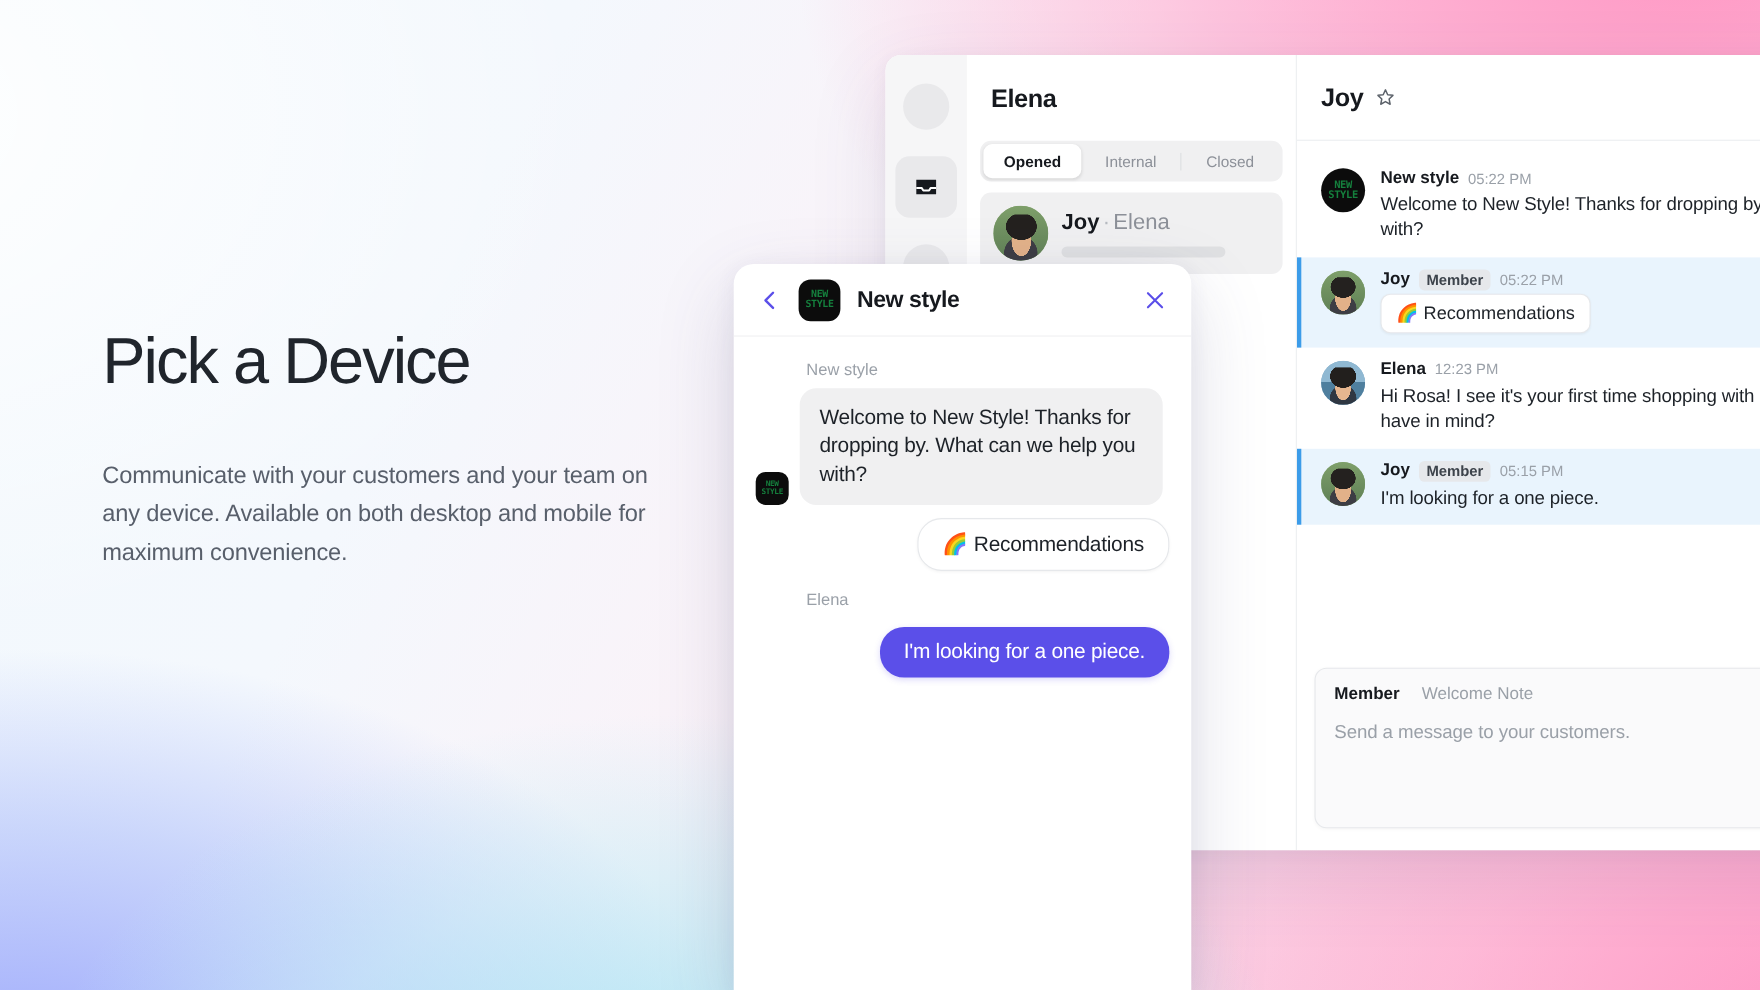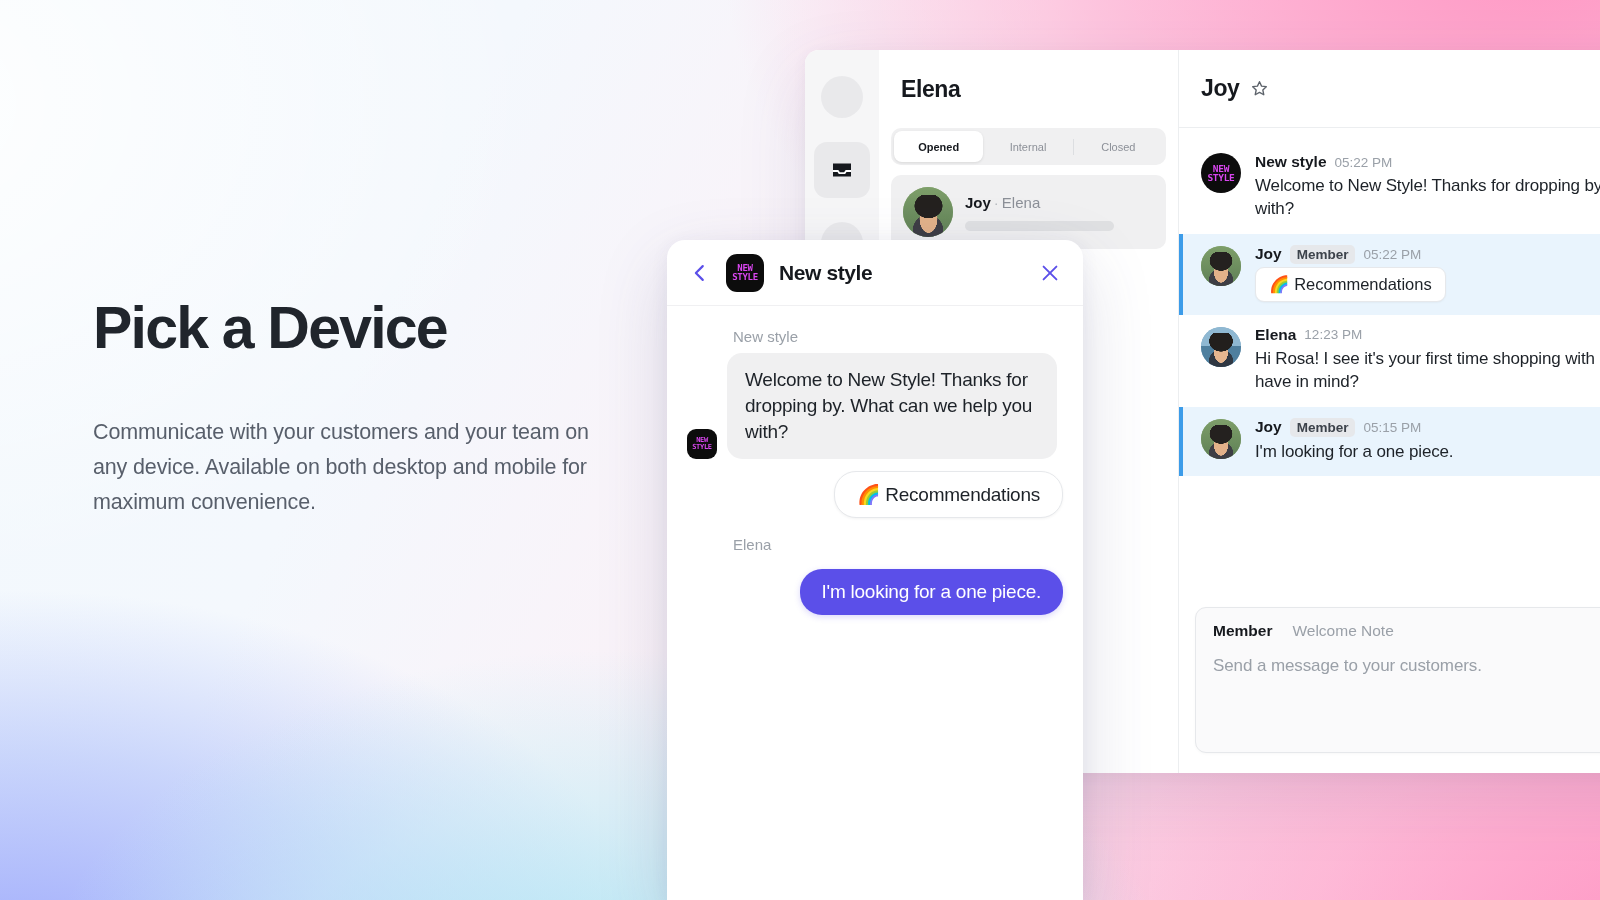--- a/index.html
+++ b/index.html
@@ -16,21 +16,21 @@
   .g-base   { background: linear-gradient(115deg,#f2f9fd 0%, #f4f8fd 30%, #fbf1f7 52%, #fbcfe3 72%, #fdaecd 100%); }
   .g-pinkTR { background: radial-gradient(ellipse 60% 70% at 88% 4%, rgba(255,150,195,.95) 0%, rgba(255,168,206,.6) 38%, rgba(255,200,225,0) 70%); }
   .g-pinkBR { background: radial-gradient(ellipse 46% 55% at 96% 96%, rgba(255,150,196,.95) 0%, rgba(255,175,210,.55) 42%, rgba(255,210,232,0) 72%); }
   .g-blueBL { background: radial-gradient(ellipse 46% 50% at 9% 100%, rgba(150,162,252,.95) 0%, rgba(168,186,250,.55) 44%, rgba(205,222,252,0) 74%); }
   .g-cyan   { background: radial-gradient(ellipse 40% 46% at 40% 103%, rgba(168,230,244,.92) 0%, rgba(192,236,246,.5) 45%, rgba(220,245,250,0) 75%); }
   .g-whiteL { background: radial-gradient(ellipse 48% 62% at 2% 18%, rgba(255,255,255,.95) 0%, rgba(255,255,255,.35) 45%, rgba(255,255,255,0) 72%); }
 
   
   #hero { position:absolute; left:93px; top:293px; width:530px; }
   #hero h1 {
-    font-size: 59px; line-height: 1.22; font-weight: 700;
+    font-size: 59px; line-height: 1.22; font-weight: 400;
     letter-spacing: -1.8px; color:#20252c;
   }
   #hero p {
     margin-top: 50px; font-size: 21.5px; line-height: 1.64;
     color:#585f6b; letter-spacing:-.15px; max-width: 500px;
   }
 
   
   #desktop {
     position:absolute; left:805px; top:50px; width:1010px; height:723px;
@@ -53,32 +53,32 @@
   .d-list { width:300px; flex:0 0 300px; background:#fff; border-right:1px solid #eceef0; }
   .d-list-head { height:78px; display:flex; align-items:center; padding:0 22px; }
   .d-list-head .title { font-size:23px; font-weight:700; color:#16191e; letter-spacing:-.4px; }
 
   .seg {
     margin:0 12px; height:37px; background:#f0f0f1; border-radius:10px;
     display:flex; align-items:center; padding:3px; position:relative;
   }
   .seg-item {
     flex:1; height:100%; display:flex; align-items:center; justify-content:center;
-    font-size:11px; color:#8c9098; border-radius:8px; font-weight:400;
+    font-size:14px; color:#8c9098; border-radius:8px; font-weight:400;
   }
   .seg-item.active { background:#fff; color:#16191e; font-weight:700; box-shadow:0 1px 3px rgba(0,0,0,.10); }
   .seg-div { width:1px; height:16px; background:#dcdee1; }
 
   .conv-row {
     margin:10px 12px 0; padding:12px; border-radius:10px; background:#f0f0f1;
     display:flex; gap:12px; align-items:center;
   }
   .conv-row .av { width:50px; height:50px; border-radius:50%; flex:0 0 50px; overflow:hidden; }
   .conv-meta { flex:1; }
-  .conv-names { font-size:15px; color:#16191e; }
+  .conv-names { font-size:20px; color:#16191e; }
   .conv-names b { font-weight:700; }
   .conv-names .dot { color:#b6bac0; margin:0 3px; }
   .conv-names .sec { color:#8c9098; }
   .conv-bar { height:10px; border-radius:5px; background:#dfe0e2; margin-top:10px; width:79%; }
 
   .skel-row { margin:22px 12px 0; }
   .skel-bar { height:10px; border-radius:5px; background:#ececee; }
 
   .d-thread { flex:1; display:flex; flex-direction:column; background:#fff; min-width:0; }
   .th-head { height:78px; display:flex; align-items:center; gap:11px; padding:0 22px; border-bottom:1px solid #eceef0; }
@@ -121,21 +121,21 @@
   }
   .m-head { height:66px; display:flex; align-items:center; padding:0 22px; gap:15px; border-bottom:1px solid #f0f0f2; }
   .m-back { width:22px; height:22px; flex:0 0 22px; }
   .m-back svg { width:100%; height:100%; display:block; }
   .m-title { font-size:21px; font-weight:700; color:#16191e; letter-spacing:-.4px; flex:1; }
   .m-close { width:22px; height:22px; flex:0 0 22px; }
   .m-close svg { width:100%; height:100%; display:block; }
 
   .logo {
     border-radius:11px; background:#0c0c0c; display:flex; flex-direction:column;
-    align-items:center; justify-content:center; color:#d946ef; flex:0 0 auto;
+    align-items:center; justify-content:center; color:#15803d; flex:0 0 auto;
   }
   .logo.lg { width:38px; height:38px; border-radius:11px; }
   .logo.sm { width:30px; height:30px; border-radius:9px; }
   .logo.xs { width:40px; height:40px; border-radius:50%; }
   .logo span { font-family:"DejaVu Sans Mono", monospace; font-weight:700; line-height:1.0; letter-spacing:-.3px; }
   .logo.lg span { font-size:9px; }
   .logo.sm span { font-size:7px; }
   .logo.xs span { font-size:9.5px; }
 
   .m-body { flex:1; padding:22px 20px 0; }

